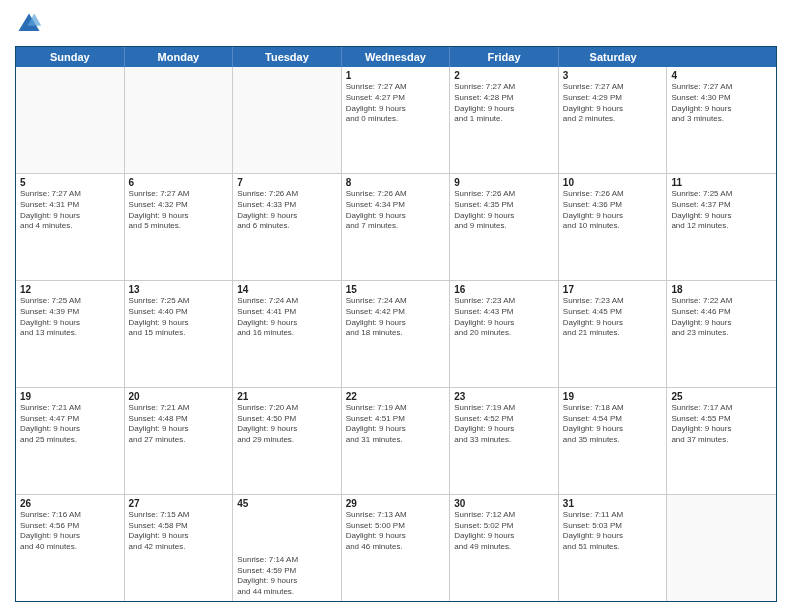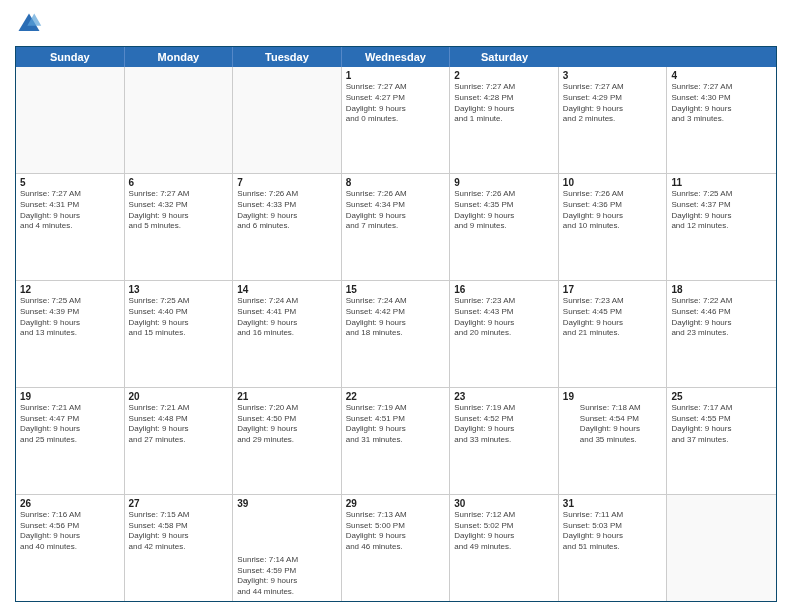--- a/index.html
+++ b/index.html
@@ -135,20 +135,21 @@
       <div class="subtitle"></div>
     </div>
   </div>
 
   <div class="calendar">
     <div class="day-headers" id="day-headers-row">
         <div class="day-header">Sunday</div>
         <div class="day-header">Monday</div>
         <div class="day-header">Tuesday</div>
         <div class="day-header">Wednesday</div>
+        <div class="day-header">Friday</div>
         <div class="day-header">Saturday</div>
       </div>
     <div class="calendar-body" id="calendar-body">
         <div class="week-row">
           <div class="day-cell empty"></div>
           <div class="day-cell empty"></div>
           <div class="day-cell empty"></div>
           <div class="day-cell">
             <div class="day-num">1</div>
             <div class="day-info" style="white-space: pre-line;">Sunrise: 7:27 AM
@@ -311,21 +312,21 @@
           </div>
           <div class="day-cell">
             <div class="day-num">23</div>
             <div class="day-info" style="white-space: pre-line;">Sunrise: 7:19 AM
 Sunset: 4:52 PM
 Daylight: 9 hours
 and 33 minutes.</div>
           </div>
           <div class="day-cell">
             <div class="day-num">19</div>
-            <div class="day-info" style="white-space: pre-line; margin-left: 17px;">Sunrise: 7:18 AM
+            <div class="day-info" style="white-space: pre-line;">Sunrise: 7:18 AM
 Sunset: 4:54 PM
 Daylight: 9 hours
 and 35 minutes.</div>
           </div>
           <div class="day-cell">
             <div class="day-num">25</div>
             <div class="day-info" style="white-space: pre-line;">Sunrise: 7:17 AM
 Sunset: 4:55 PM
 Daylight: 9 hours
 and 37 minutes.</div>
@@ -340,21 +341,21 @@
 and 40 minutes.</div>
           </div>
           <div class="day-cell">
             <div class="day-num">27</div>
             <div class="day-info" style="white-space: pre-line;">Sunrise: 7:15 AM
 Sunset: 4:58 PM
 Daylight: 9 hours
 and 42 minutes.</div>
           </div>
           <div class="day-cell">
-            <div class="day-num">39</div>
+            <div class="day-num">45</div>
             <div class="day-info" style="white-space: pre-line; margin-top: 46px;">Sunrise: 7:14 AM
 Sunset: 4:59 PM
 Daylight: 9 hours
 and 44 minutes.</div>
           </div>
           <div class="day-cell">
             <div class="day-num">29</div>
             <div class="day-info" style="white-space: pre-line;">Sunrise: 7:13 AM
 Sunset: 5:00 PM
 Daylight: 9 hours

